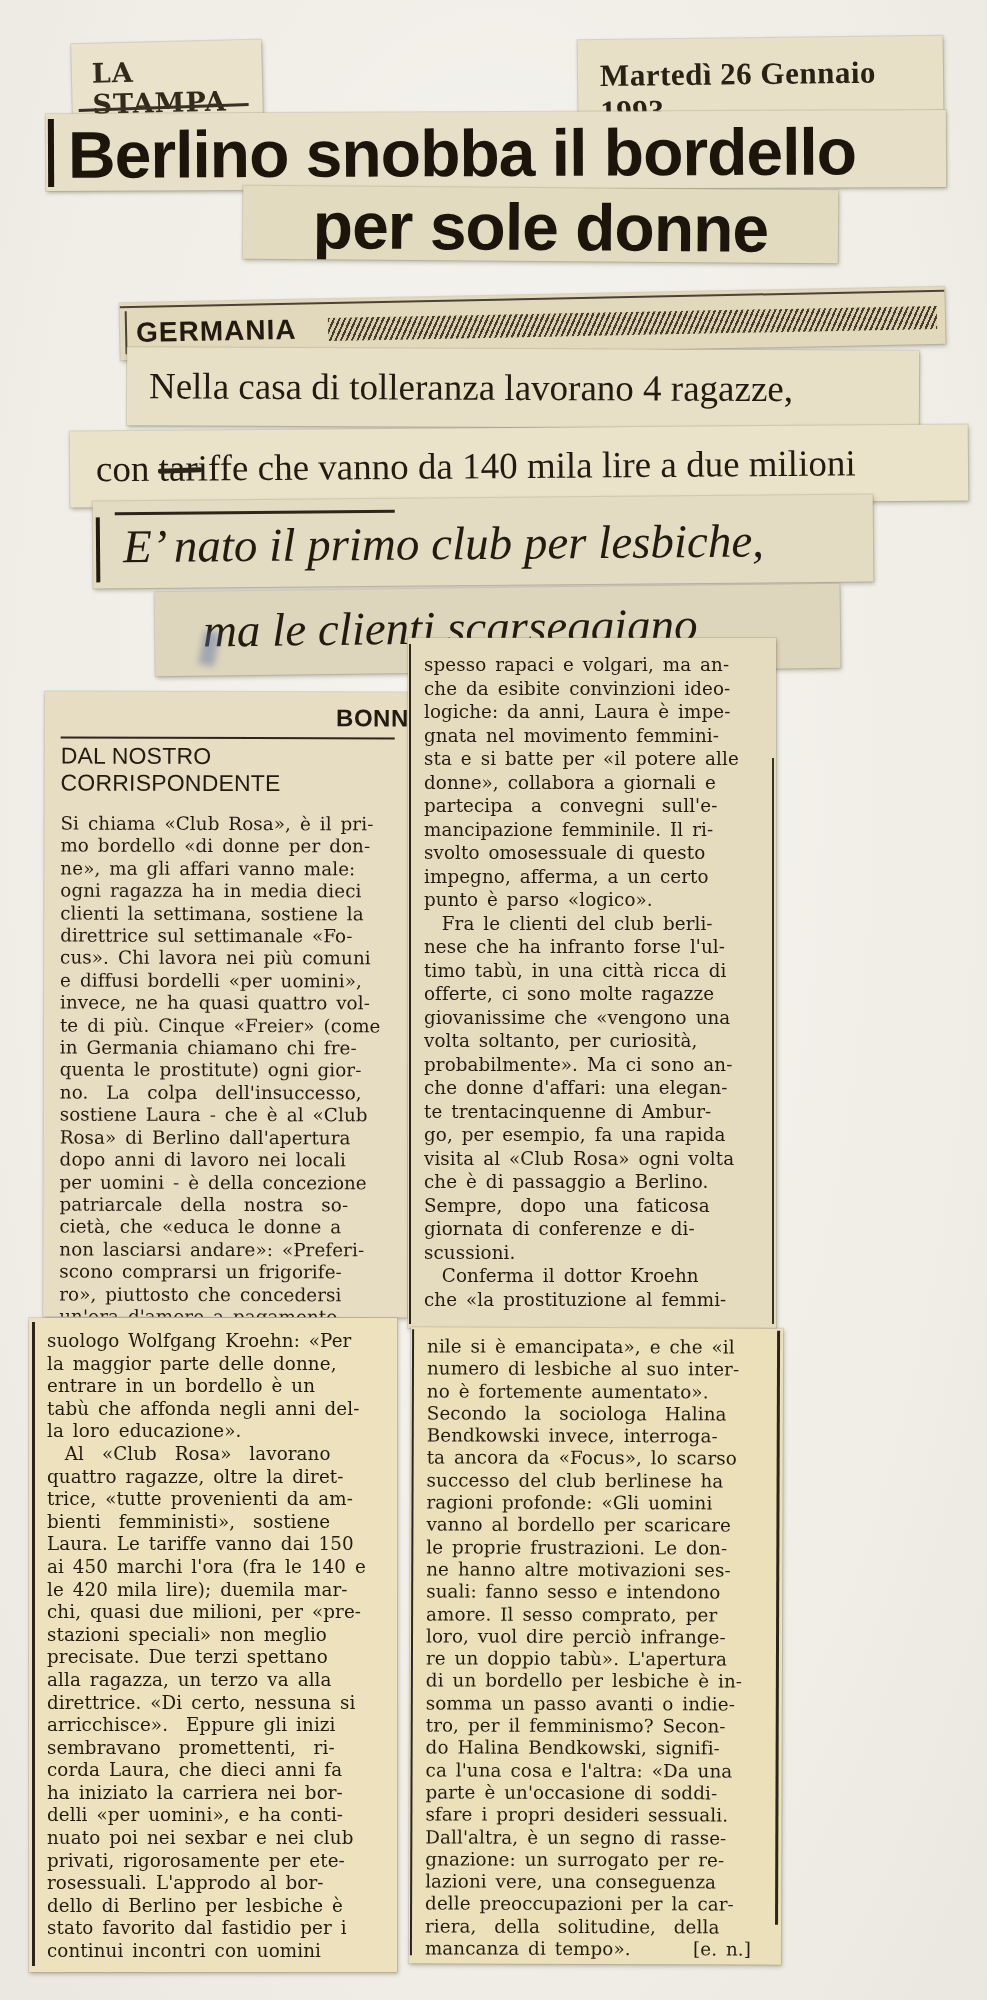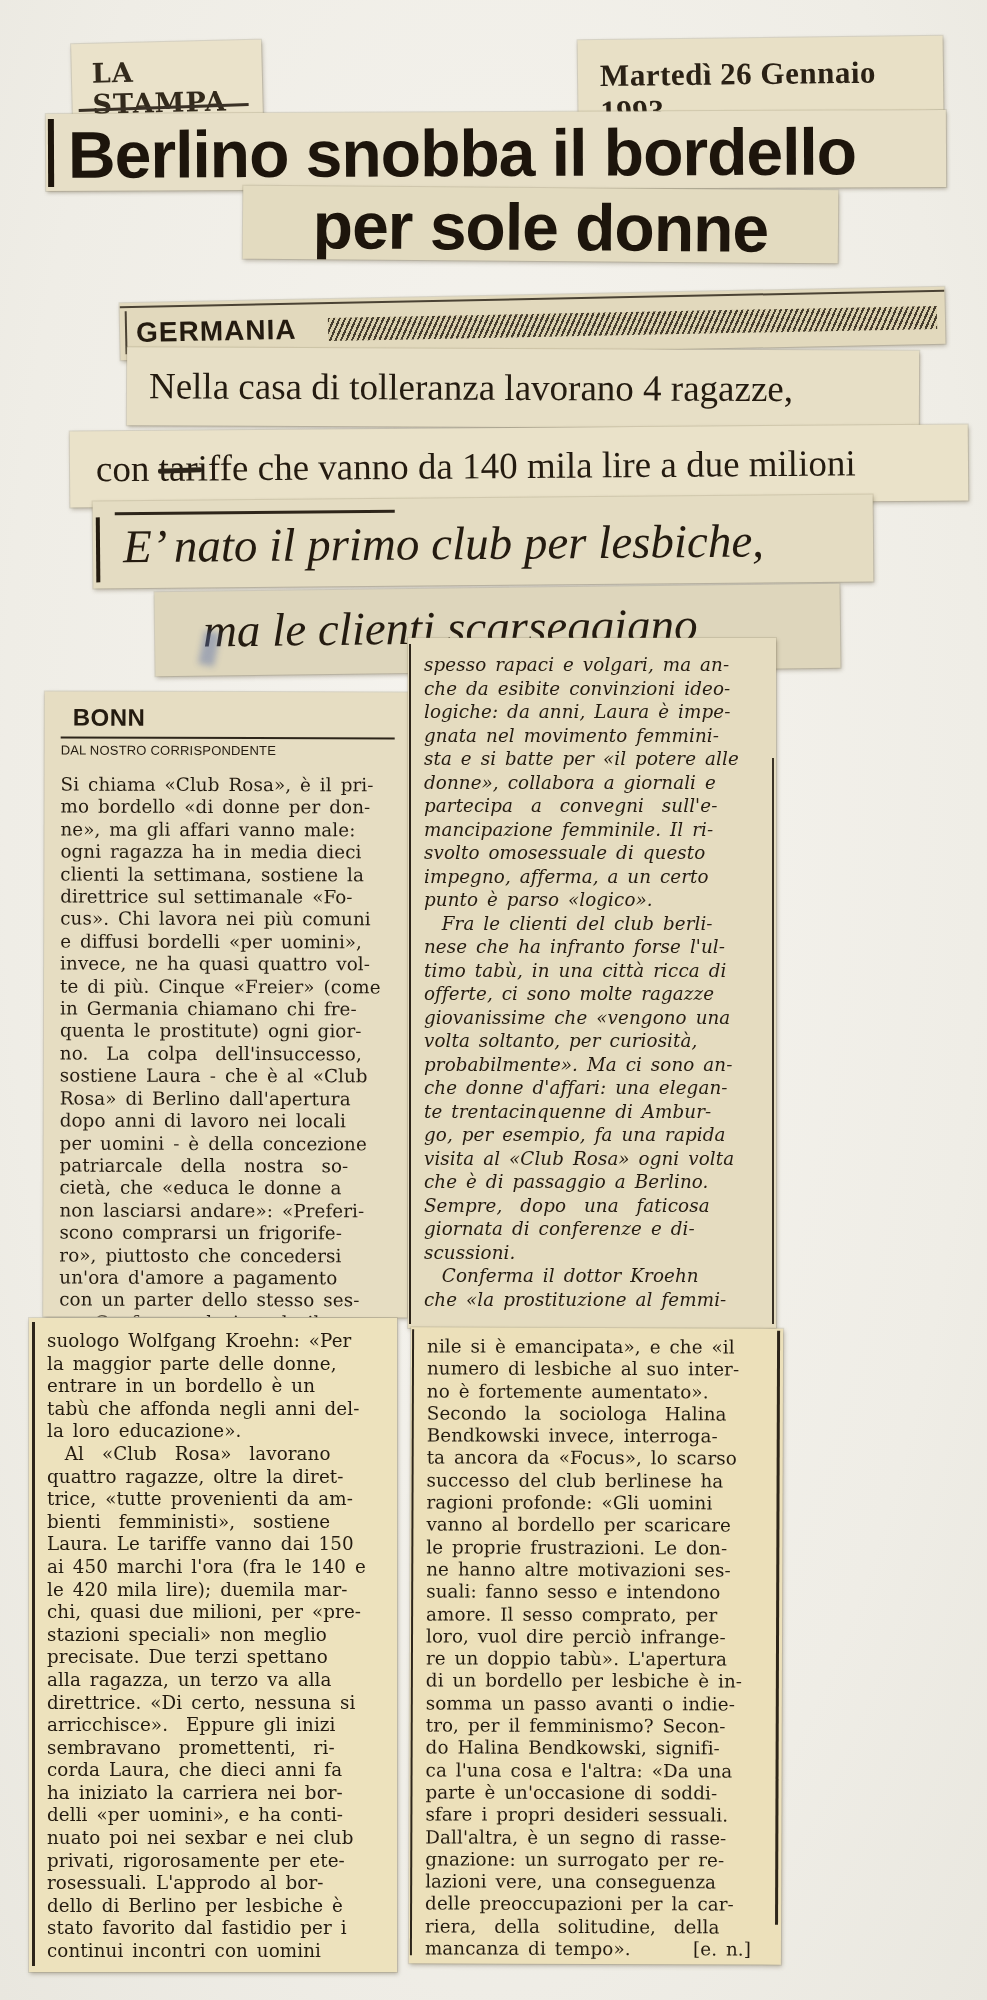--- a/index.html
+++ b/index.html
@@ -51,26 +51,26 @@
   .colC{left:408px;top:638px;width:368px;height:690px;background:#e5dcc0;}
   .colC .lbar{position:absolute;left:1px;top:6px;bottom:4px;width:2px;background:#2d251a;}
   .colC .rbar{position:absolute;right:2px;top:120px;bottom:4px;width:2px;background:#3a3226;}
   .colD{left:410px;top:1328px;width:372px;height:636px;transform:rotate(.2deg);background:#ece0ba;}
   .colD .lbar{position:absolute;left:1px;top:2px;bottom:8px;width:2px;background:#2d251a;}
   .colD .rbar{position:absolute;right:3px;top:2px;bottom:40px;width:3px;background:#2d251a;}
   .bodytext{font-family:"DejaVu Serif", serif;font-size:18.3px;color:#241b10;white-space:pre;
         word-spacing:3px;letter-spacing:.1px;}
   .colA .bodytext{padding:10px 0 0 16px;line-height:22.4px;}
   .colB .bodytext{padding:12px 0 0 18px;line-height:22.6px;}
-  .colC .bodytext{padding:15px 0 0 16px;line-height:23.5px;font-style:italic;}
+  .colC .bodytext{padding:15px 0 0 16px;line-height:23.5px;}
   .colD .bodytext{padding:8px 0 0 16px;line-height:22.3px;}
   .bonn{font-family:"Liberation Sans", sans-serif;font-weight:bold;font-size:24px;color:#241b10;
-        padding:12px 0 0 28px;letter-spacing:.5px;}
+        padding:12px 0 0 16px;letter-spacing:.5px;text-align:right;}
   .bonnrule{margin:5px 14px 4px 16px;height:2px;background:#2d251a;}
-  .corr{font-family:"Liberation Sans", sans-serif;font-size:13px;color:#241b10;padding:0 0 6px 16px;letter-spacing:.2px;}
+  .corr{font-family:"Liberation Sans", sans-serif;font-size:23px;color:#241b10;padding:0 0 6px 16px;letter-spacing:.2px;}
 </style>
 </head>
 <body>
 
 <div class="clip masthead">
   <div class="mtext">LA STAMPA</div>
   <div class="mrule"></div>
 </div>
 
 <div class="clip dateclip">

